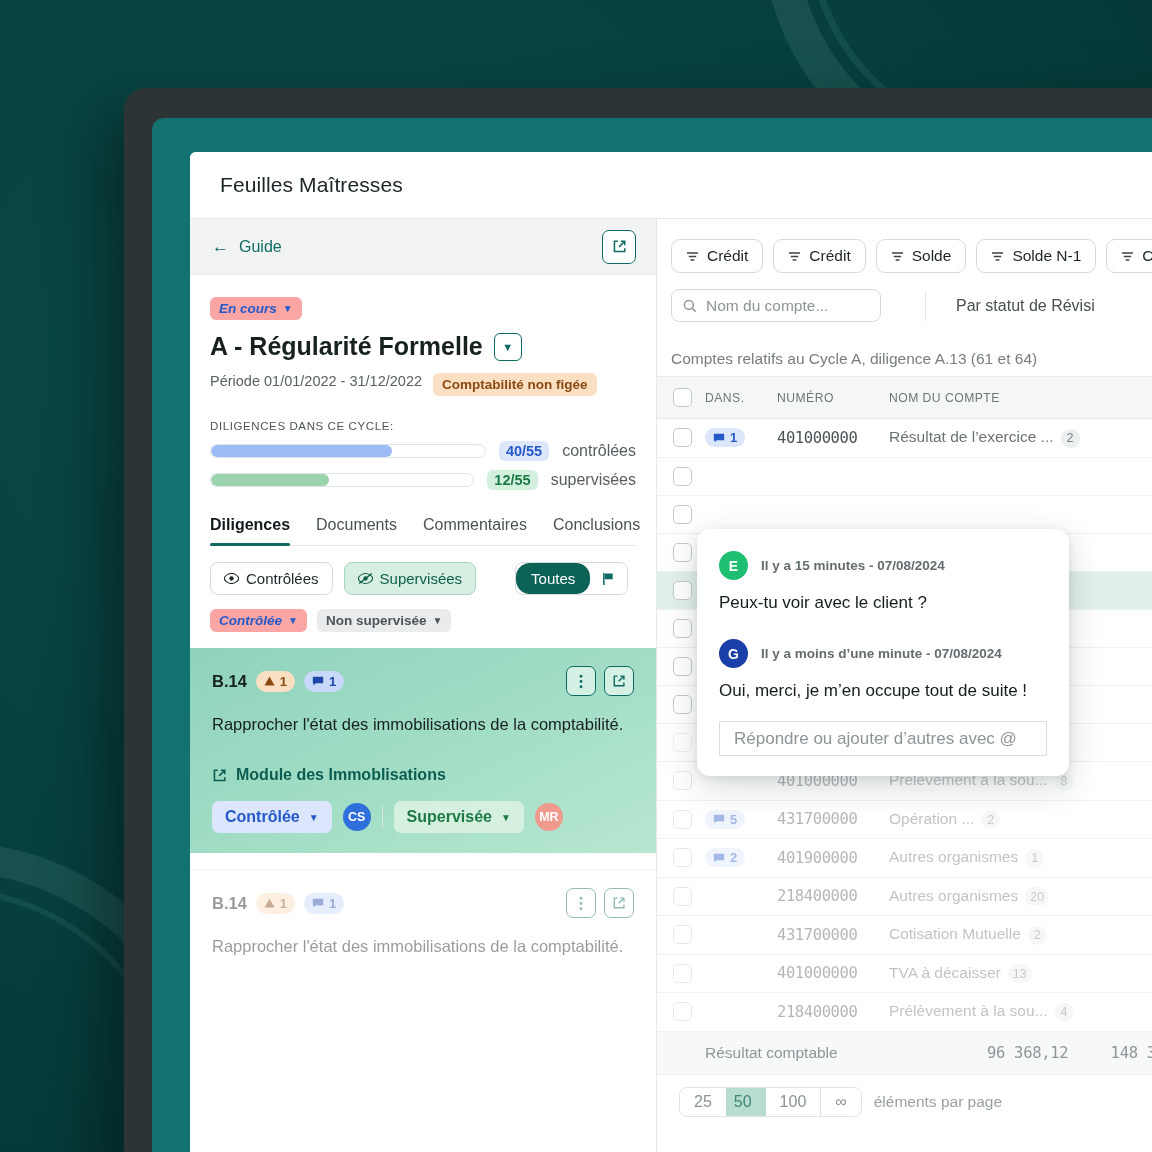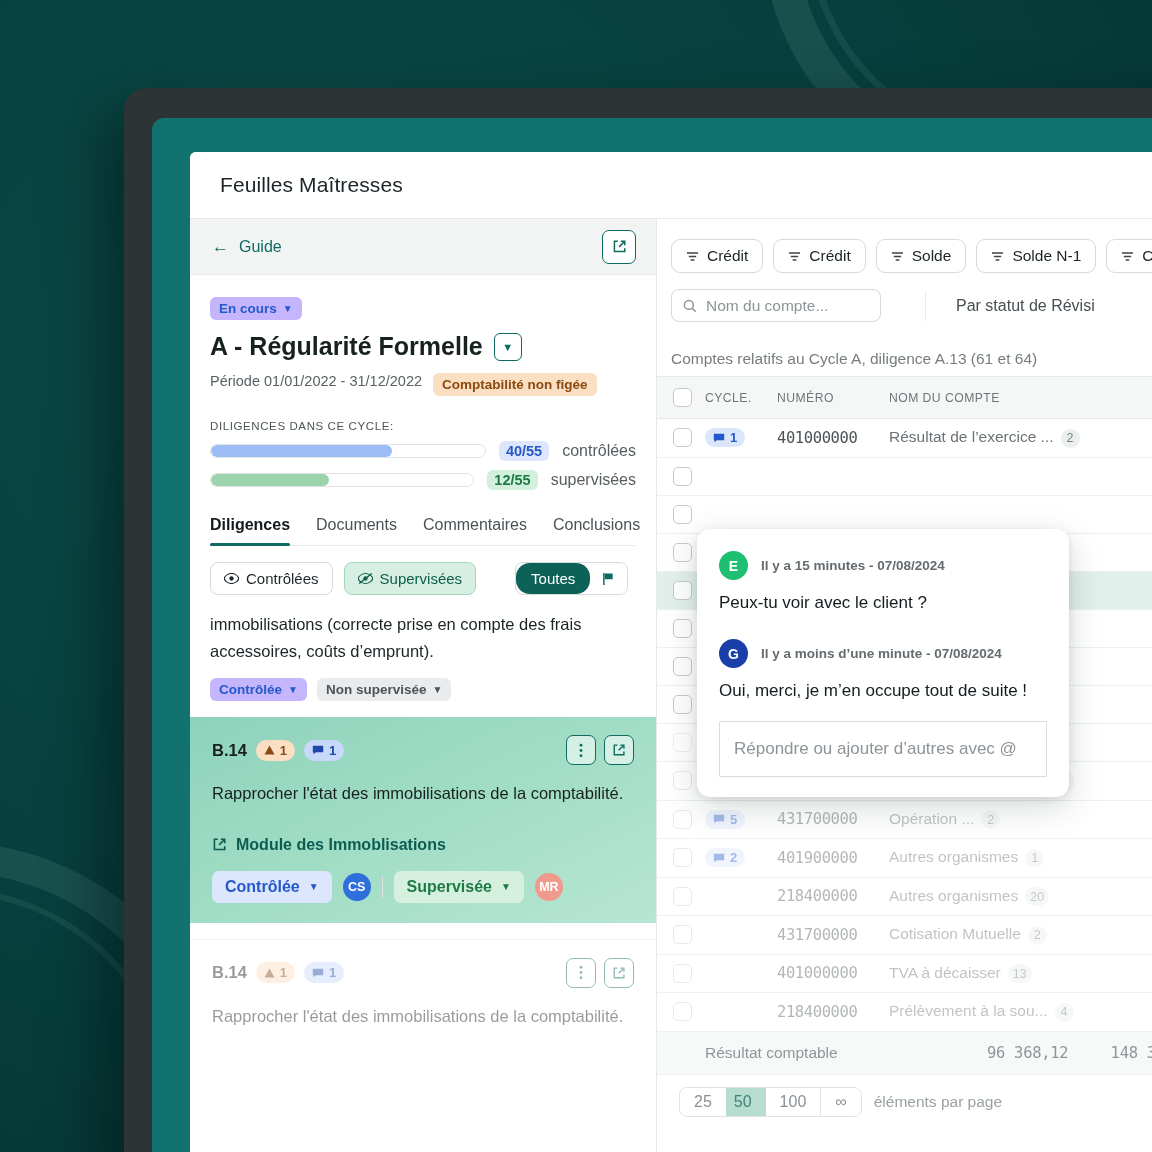--- a/index.html
+++ b/index.html
@@ -107,21 +107,21 @@
   }
   .icon-btn svg { display: block; }
 
   .lp-content { padding: 22px 20px 0 20px; }
 
   .pill {
     display: inline-flex; align-items: center; gap: 6px;
     font-size: 13.5px; font-weight: bold;
     padding: 4px 9px; border-radius: 6px;
   }
-  .pill-blue { background: #c4b5fd; color: #2558c8; }
+  .pill-blue { background: #fca5a5; color: #2558c8; font-style: italic; }
   .pill-orange { background: #fbdfc2; color: #8a4a13; }
   .pill-grey { background: #e9ebec; color: #4b5458; }
   .chev { font-size: 10px; }
 
   .cycle-row { display: flex; align-items: center; gap: 11px; margin-top: 12px; }
   .cycle-title { font-size: 25px; font-weight: bold; color: #17211f; }
   .chev-box {
     width: 28px; height: 28px; border: 1.3px solid #0d6b62; border-radius: 6px;
     display: flex; align-items: center; justify-content: center; color: #0d6b62; font-size: 11px;
   }
@@ -284,21 +284,21 @@
   }
   .cmt-head { display: flex; align-items: center; gap: 13px; }
   .cav { width: 29px; height: 29px; border-radius: 50%; color: #fff; font-size: 14px; font-weight: bold;
         display: flex; align-items: center; justify-content: center; flex: 0 0 29px; }
   .cav-green { background: #1fbf72; }
   .cav-blue { background: #1b3fa8; }
   .cmt-meta { font-size: 13.5px; font-weight: bold; color: #646c6f; }
   .cmt-body { margin-top: 13px; font-size: 17px; color: #141d1f; }
   .cmt-gap { height: 26px; }
   .reply {
-    margin-top: 20px; height: 56px; border: 1px solid #d8dcdd; border-radius: 1px;
+    margin-top: 20px; height: 35px; border: 1px solid #d8dcdd; border-radius: 1px;
     display: flex; align-items: center; padding: 16px 14px;
     font-size: 17px; color: #8d9497;
   }
 </style>
 </head>
 <body>
 
 <div class="bg">
   <div class="arc arc-tr"></div>
   <div class="arc arc-tr2"></div>
@@ -397,21 +397,20 @@
             <div class="seg-a">Toutes</div>
             <div class="seg-b">
               <svg width="13" height="14" viewBox="0 0 14 15">
                 <path d="M2 1v13" stroke="#0d6b62" stroke-width="1.6"></path>
                 <path d="M2.9 1.6h8.6v6.3H2.9z" fill="#0d6b62"></path>
               </svg>
             </div>
           </div>
         </div>
 
-        <div class="desc">immobilisations (correcte prise en compte des frais accessoires, coûts d’emprunt).</div>
 
         <div class="status-row">
           <span class="pill pill-blue">
             <span>Contrôlée</span>
             <span class="chev">▼</span>
           </span>
           <span class="pill pill-grey">
             <span>Non supervisée</span>
             <span class="chev">▼</span>
           </span>
@@ -568,21 +567,21 @@
       </div>
 
       <div class="tablecaption">Comptes relatifs au Cycle A, diligence A.13 (61 et 64)</div>
 
       <table class="tbl">
         <thead>
           <tr>
             <th class="c-chk">
               <div class="cb"></div>
             </th>
-            <th class="c-doc">CYCLE.</th>
+            <th class="c-doc">DANS.</th>
             <th class="c-num">NUMÉRO</th>
             <th>NOM DU COMPTE</th>
           </tr>
         </thead>
         <tbody id="tbody">
             <tr>
               <td class="c-chk">
                 <div class="cb"></div>
               </td>
               <td class="c-doc"><span class="dbadge">

